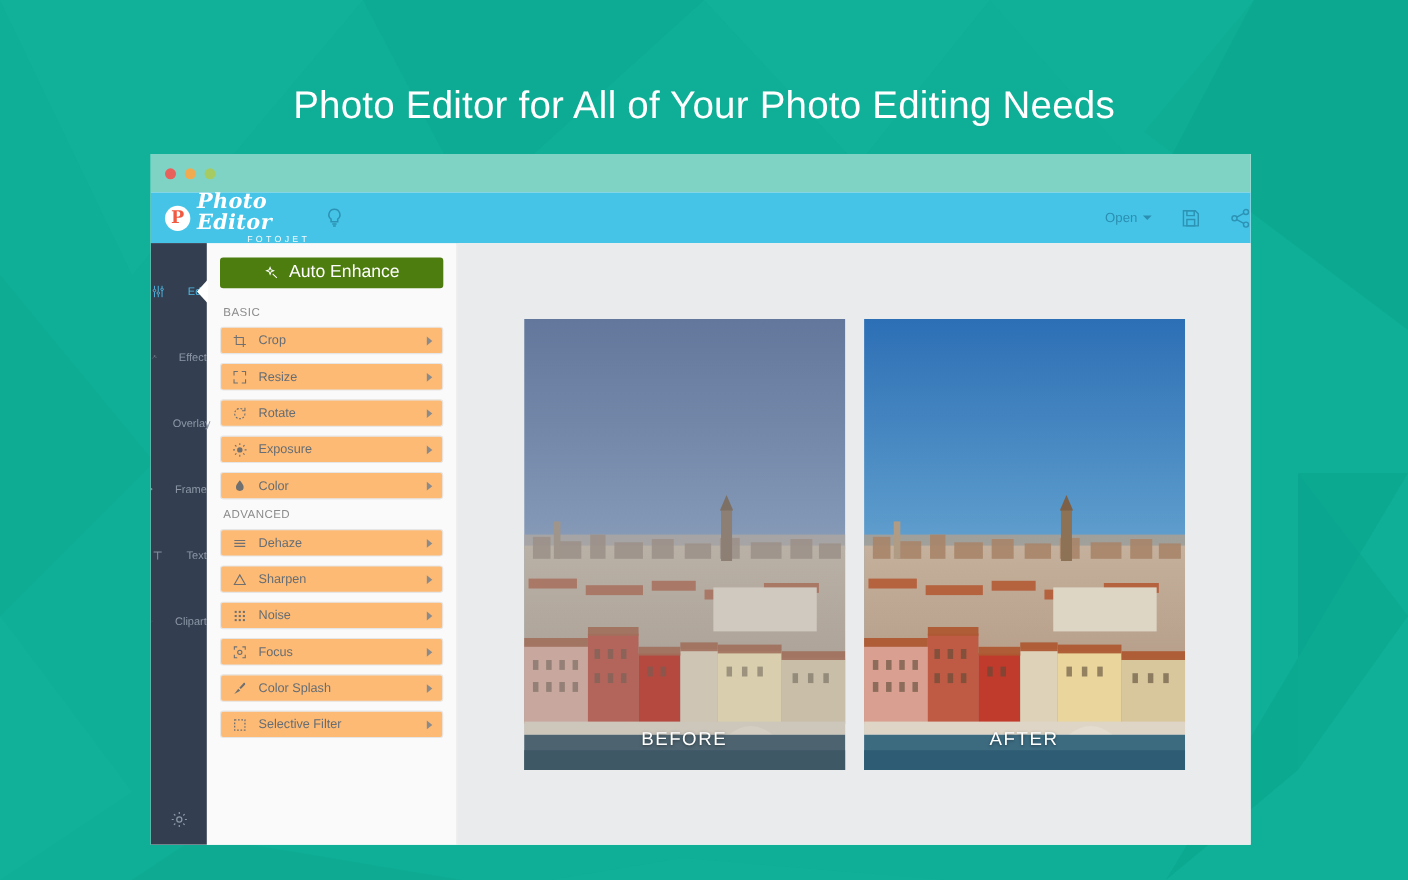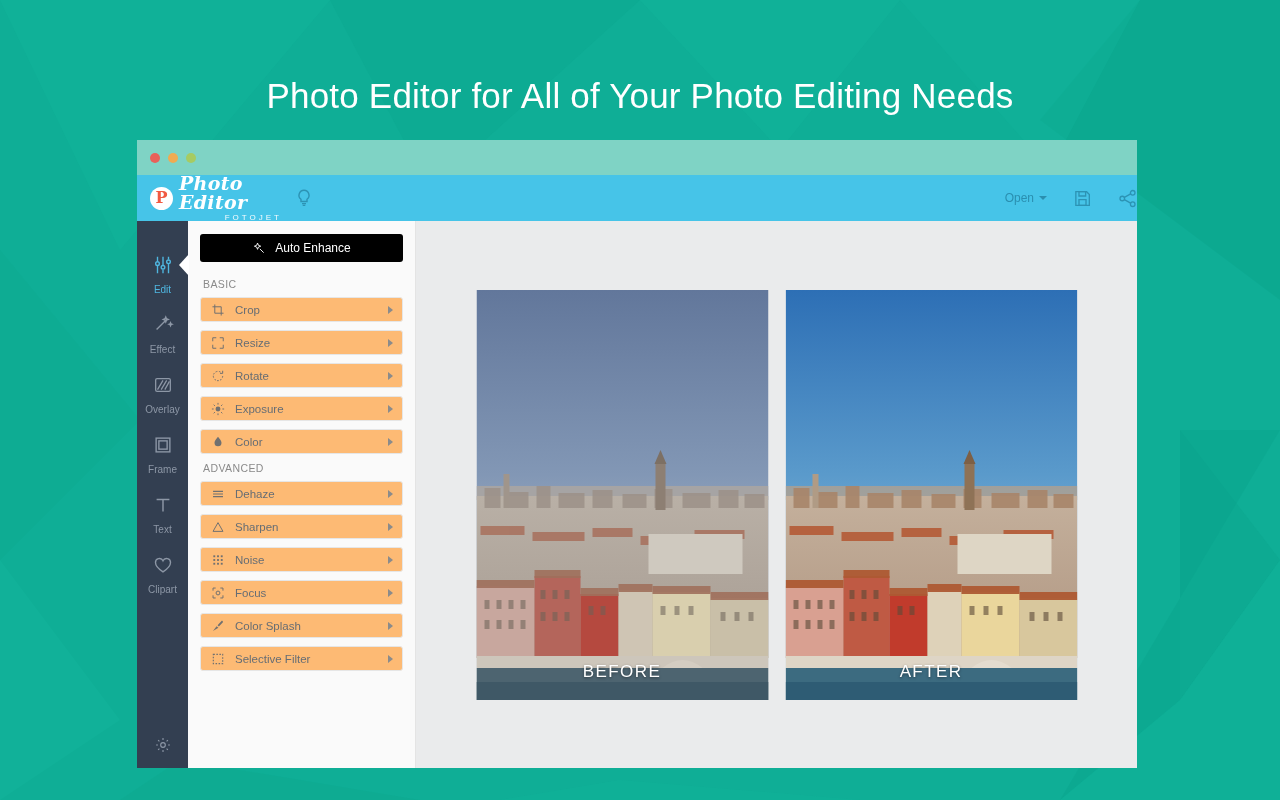--- a/index.html
+++ b/index.html
@@ -121,23 +121,23 @@
   
   #rail {
     width: 51px;
     background: #333f51;
     position: relative;
     flex: none;
     padding-top: 14px;
   }
   .rail-item {
     height: 60px;
-    display: flex; flex-direction: column;
-    align-items: center; justify-content: flex-end;
-    gap: 8px;
+    display: flex; flex-direction: row;
+    align-items: center; justify-content: flex-start;
+    gap: 20px;
     color: #8d97a6;
     font-size: 10px;
     position: relative;
     cursor: pointer;
   }
   .rail-item.active { color: #4fb6e0; }
   .rail-item.active::after {
     content: "";
     position: absolute;
     right: -1px; top: 50%;
@@ -158,25 +158,25 @@
   #tools {
     width: 228px;
     background: #fafafa;
     border-right: 1px solid #e4e4e4;
     flex: none;
     padding: 13px 12px 0 12px;
     overflow: hidden;
   }
   #auto-enhance {
     height: 28px;
-    background: #000000;
+    background: #4d7c0f;
     border-radius: 3px;
     display: flex; align-items: center; justify-content: center;
     gap: 9px;
-    color: #ffffff; font-size: 12px;
+    color: #ffffff; font-size: 16px;
     cursor: pointer;
     margin-bottom: 16px;
   }
   .section-label {
     font-size: 10.5px;
     color: #8a8a8a;
     letter-spacing: .4px;
     margin: 0 0 7px 3px;
   }
   .tool-row {

